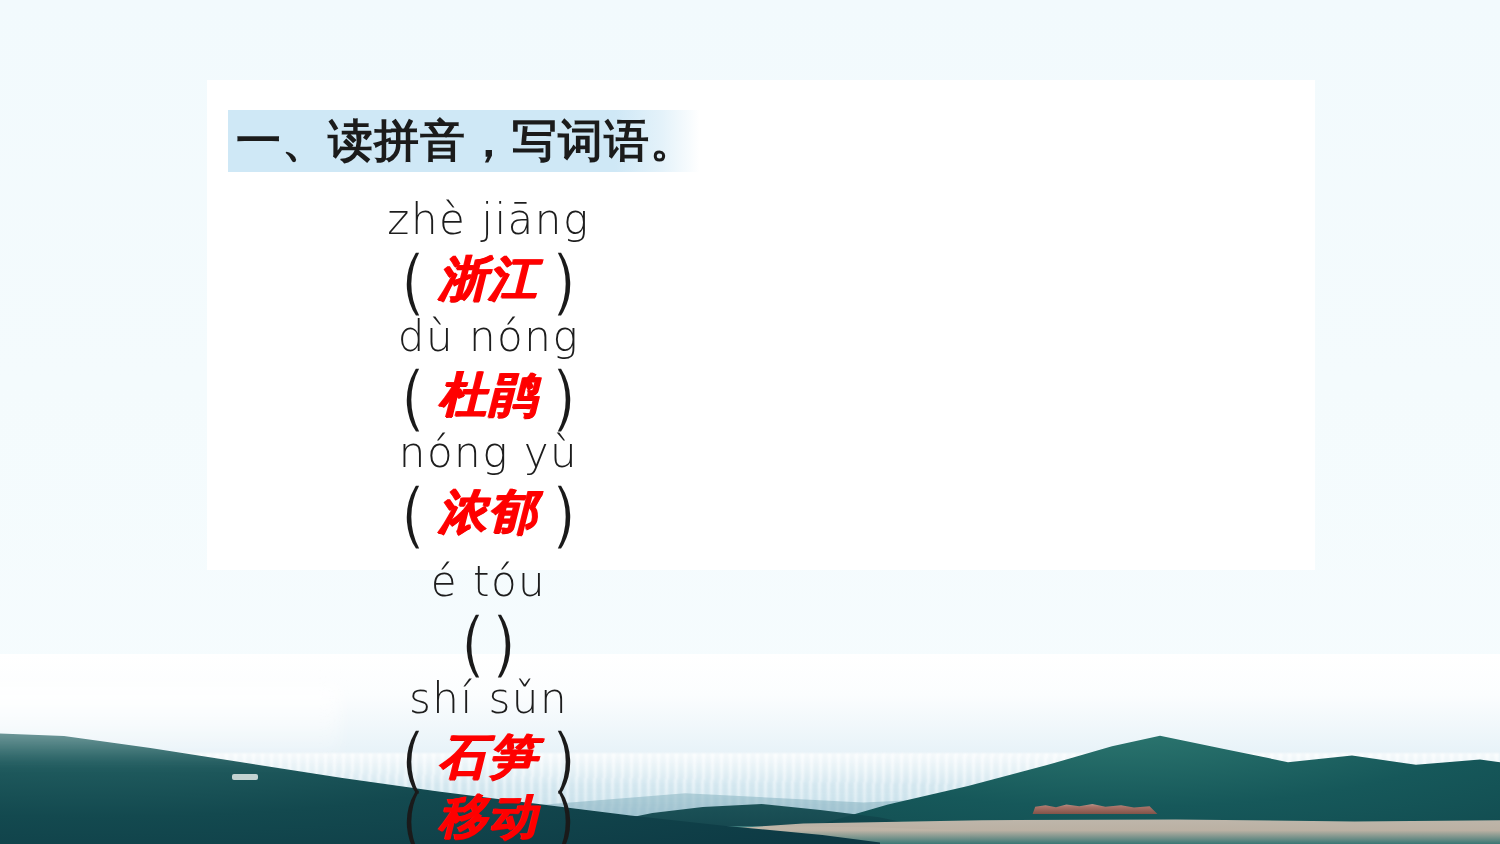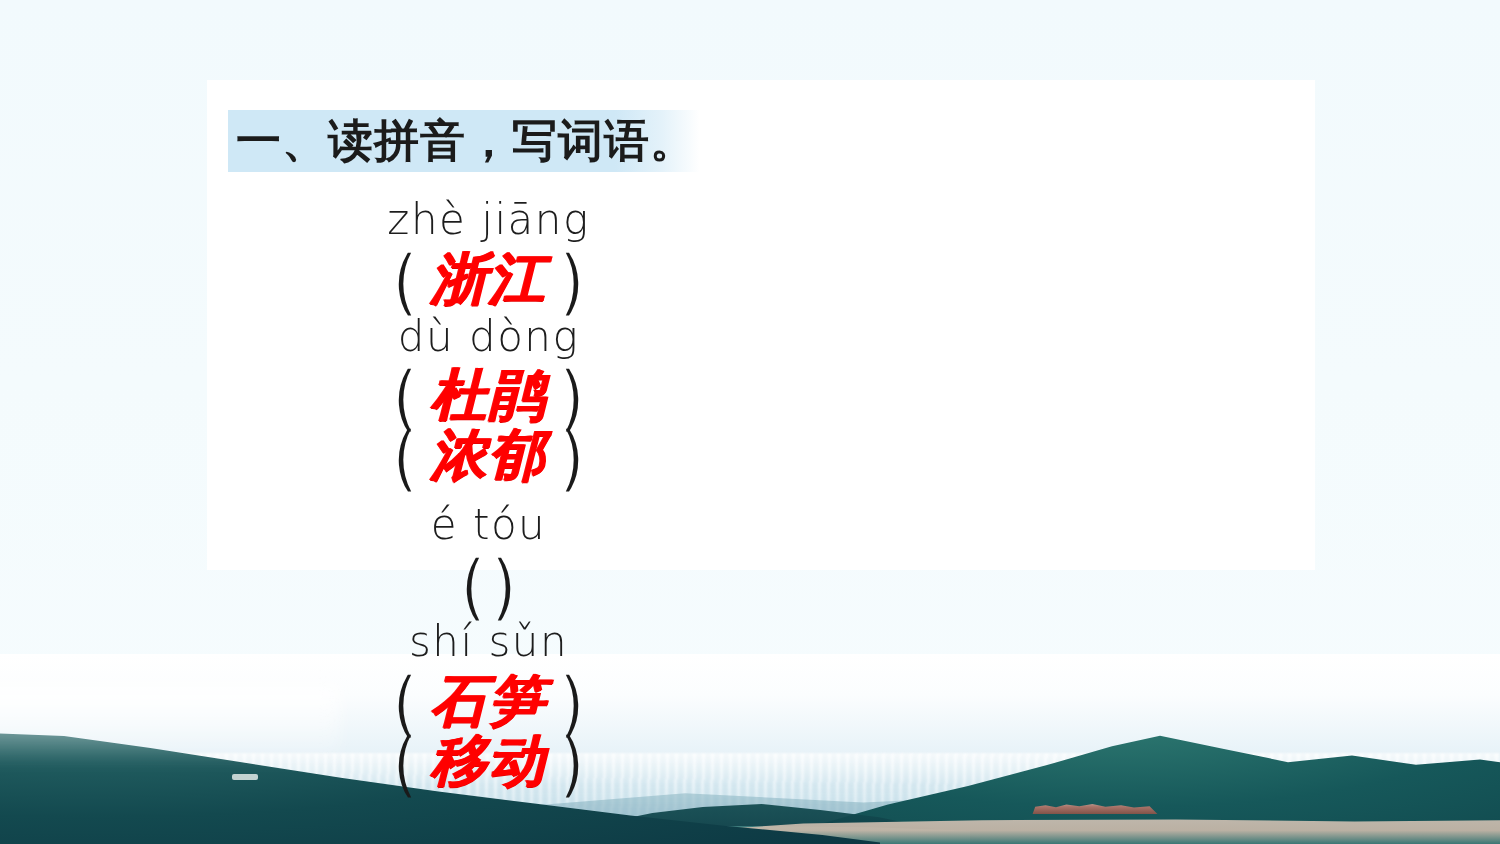--- a/index.html
+++ b/index.html
@@ -235,21 +235,21 @@
   .paren {
     font-family: "DejaVu Serif", "Liberation Serif", serif;
     font-size: 62px;
     font-weight: 300;
     color: #1a1a1a;
     line-height: 1;
     transform: scaleY(1.18);
   }
   .answer {
     font-family: "DejaVu Serif", "Liberation Serif", serif;
-    font-size: 56px;
+    font-size: 48px;
     font-weight: 700;
     color: #ff0000;
     letter-spacing: 2px;
     line-height: 1;
     padding: 0 10px;
     font-style: italic;
     text-shadow:
       1px 0 0 #ff0000,
       -1px 0 0 #ff1111,
       0 1px 0 #e60000;
@@ -288,29 +288,30 @@
         <div class="cell">
           <div class="pinyin">zhè jiāng</div>
           <div class="answer-line">
             <span class="paren">（</span>
             <span class="answer">浙江</span>
             <span class="paren">）</span>
           </div>
         </div>
 
         <div class="cell">
-          <div class="pinyin">dù dòng</div>
+          <div class="pinyin">dù nóng</div>
           <div class="answer-line">
             <span class="paren">（</span>
             <span class="answer">杜鹃</span>
             <span class="paren">）</span>
           </div>
         </div>
 
         <div class="cell">
+          <div class="pinyin">nóng yù</div>
           <div class="answer-line">
             <span class="paren">（</span>
             <span class="answer">浓郁</span>
             <span class="paren">）</span>
           </div>
         </div>
 
       </div>
 
       <div class="qrow">

